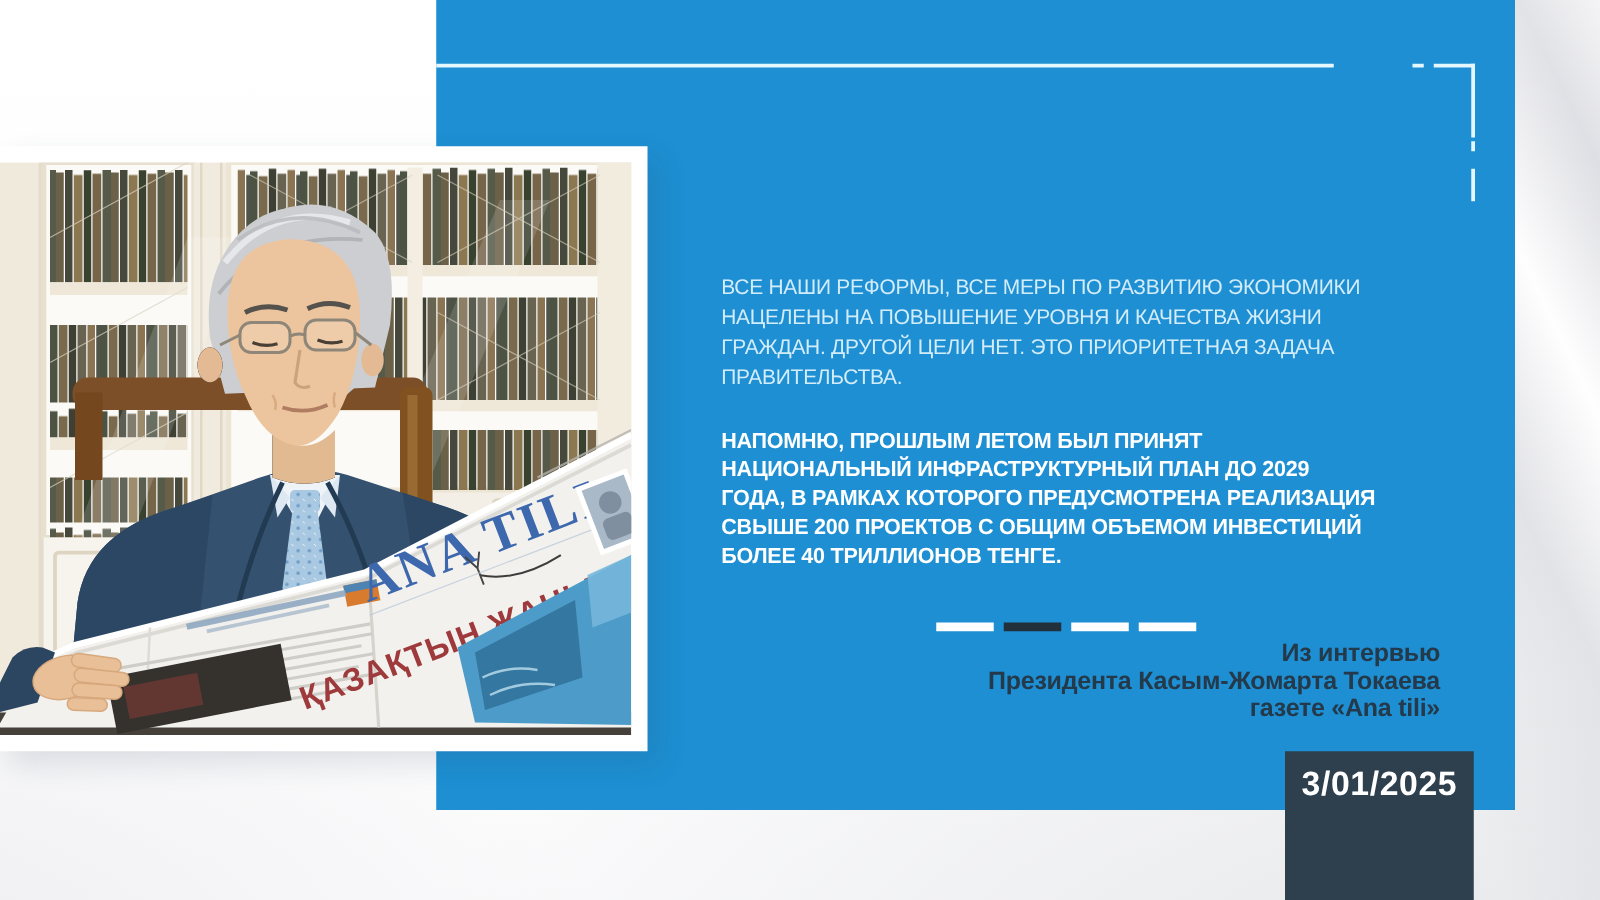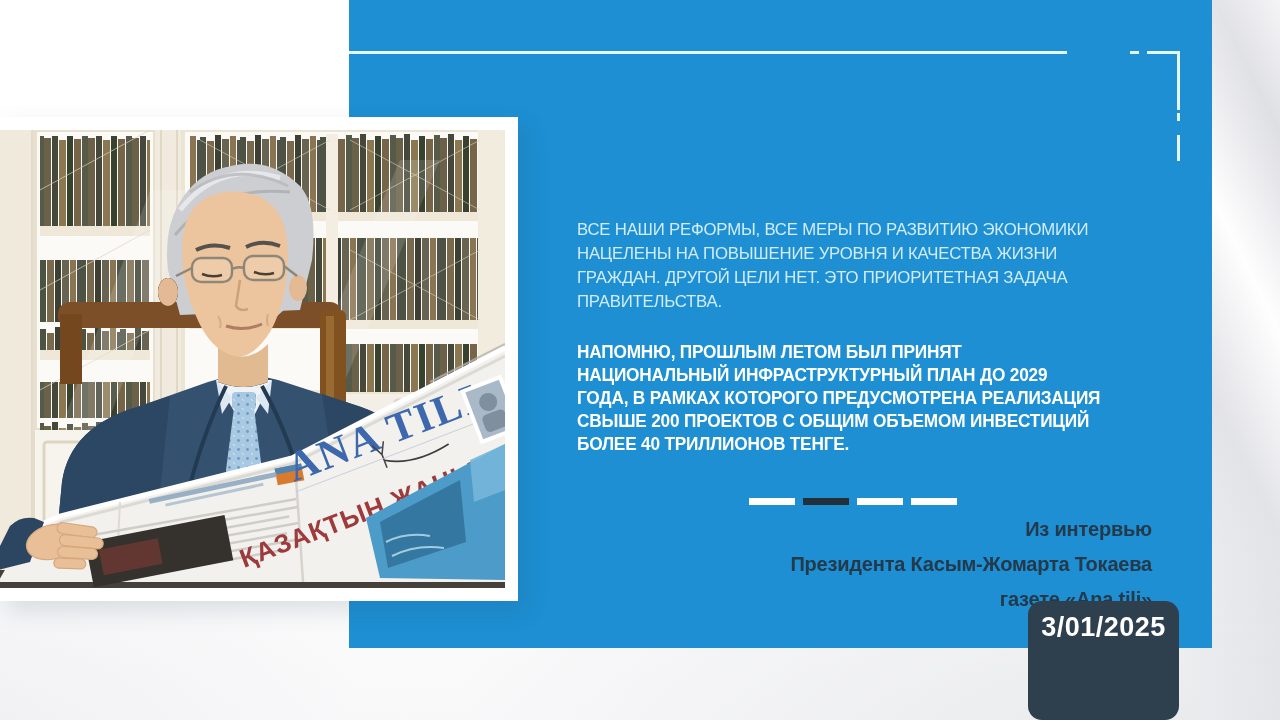--- a/index.html
+++ b/index.html
@@ -46,21 +46,21 @@
   }
   .quote-bold{
     margin:27px 0 0 0;white-space:pre-line;
     font-size:17.5px;line-height:23px;font-weight:700;letter-spacing:-.2px;
   }
   .dashes{position:absolute;left:749px;top:498px;display:flex;gap:8px;}
   .dash{width:46px;height:7px;display:block;}
   .attribution{
     position:absolute;right:128px;top:512px;margin:0;
     text-align:right;white-space:pre-line;
-    font-size:20px;line-height:35px;font-weight:700;letter-spacing:-.2px;
+    font-size:20px;line-height:22px;font-weight:700;letter-spacing:-.2px;
   }
   .date-badge{
     position:absolute;left:1028px;top:601px;width:151px;height:119px;
     display:flex;justify-content:center;align-items:flex-start;
     box-sizing:border-box;padding-top:11px;
   }
   .date-badge span{
     font-size:27px;font-weight:700;letter-spacing:.5px;color:#ffffff;
   }
 </style>
@@ -279,15 +279,15 @@
   <span class="dash" style="background: rgb(255, 255, 255);"></span>
   <span class="dash" style="background: rgb(34, 48, 60);"></span>
   <span class="dash" style="background: rgb(255, 255, 255);"></span>
   <span class="dash" style="background: rgb(255, 255, 255);"></span>
 </div>
 
 <p class="attribution" style="color: rgb(36, 57, 74);">Из интервью
 Президента Касым-Жомарта Токаева
 газете «Ana tili»</p>
 
-<div class="date-badge" style="background: rgb(46, 63, 77); border-radius: 14px;">
+<div class="date-badge" style="background: rgb(46, 63, 77);">
   <span>3/01/2025</span>
 </div>
 
 </body></html>

